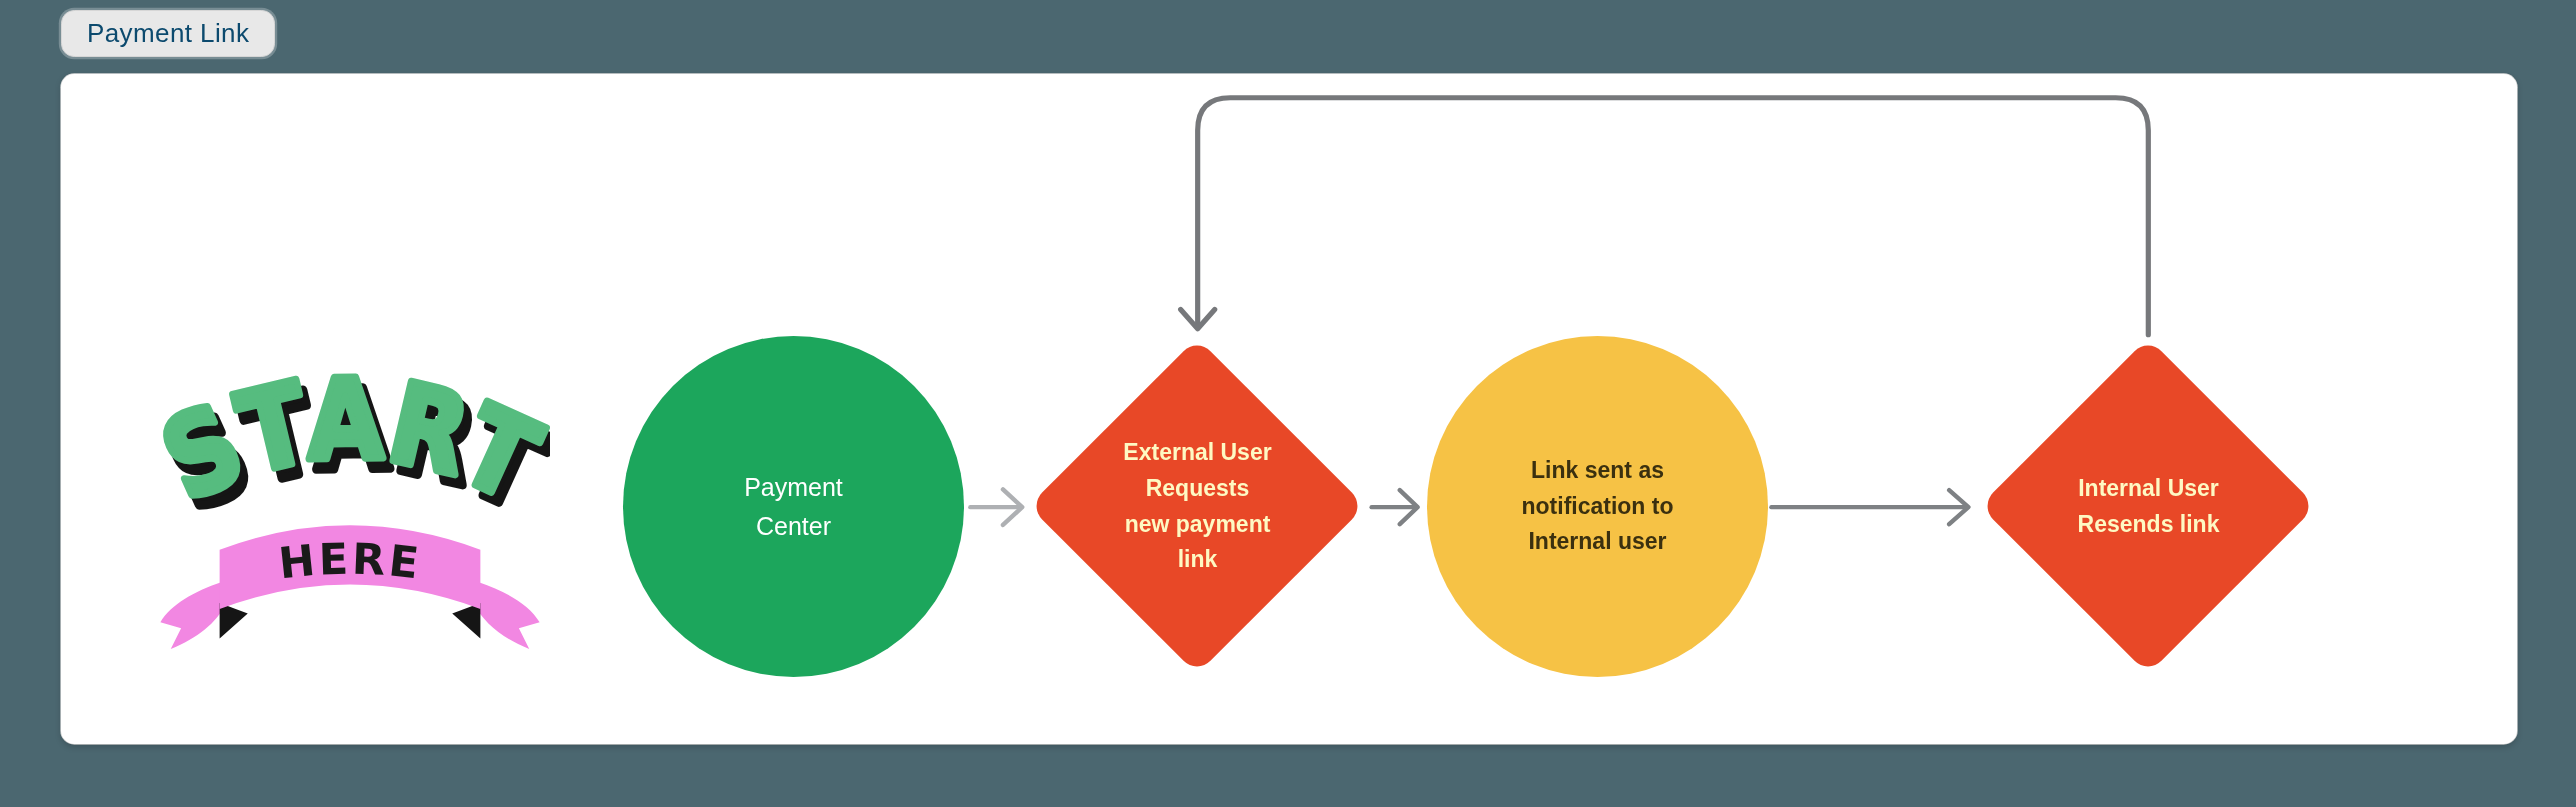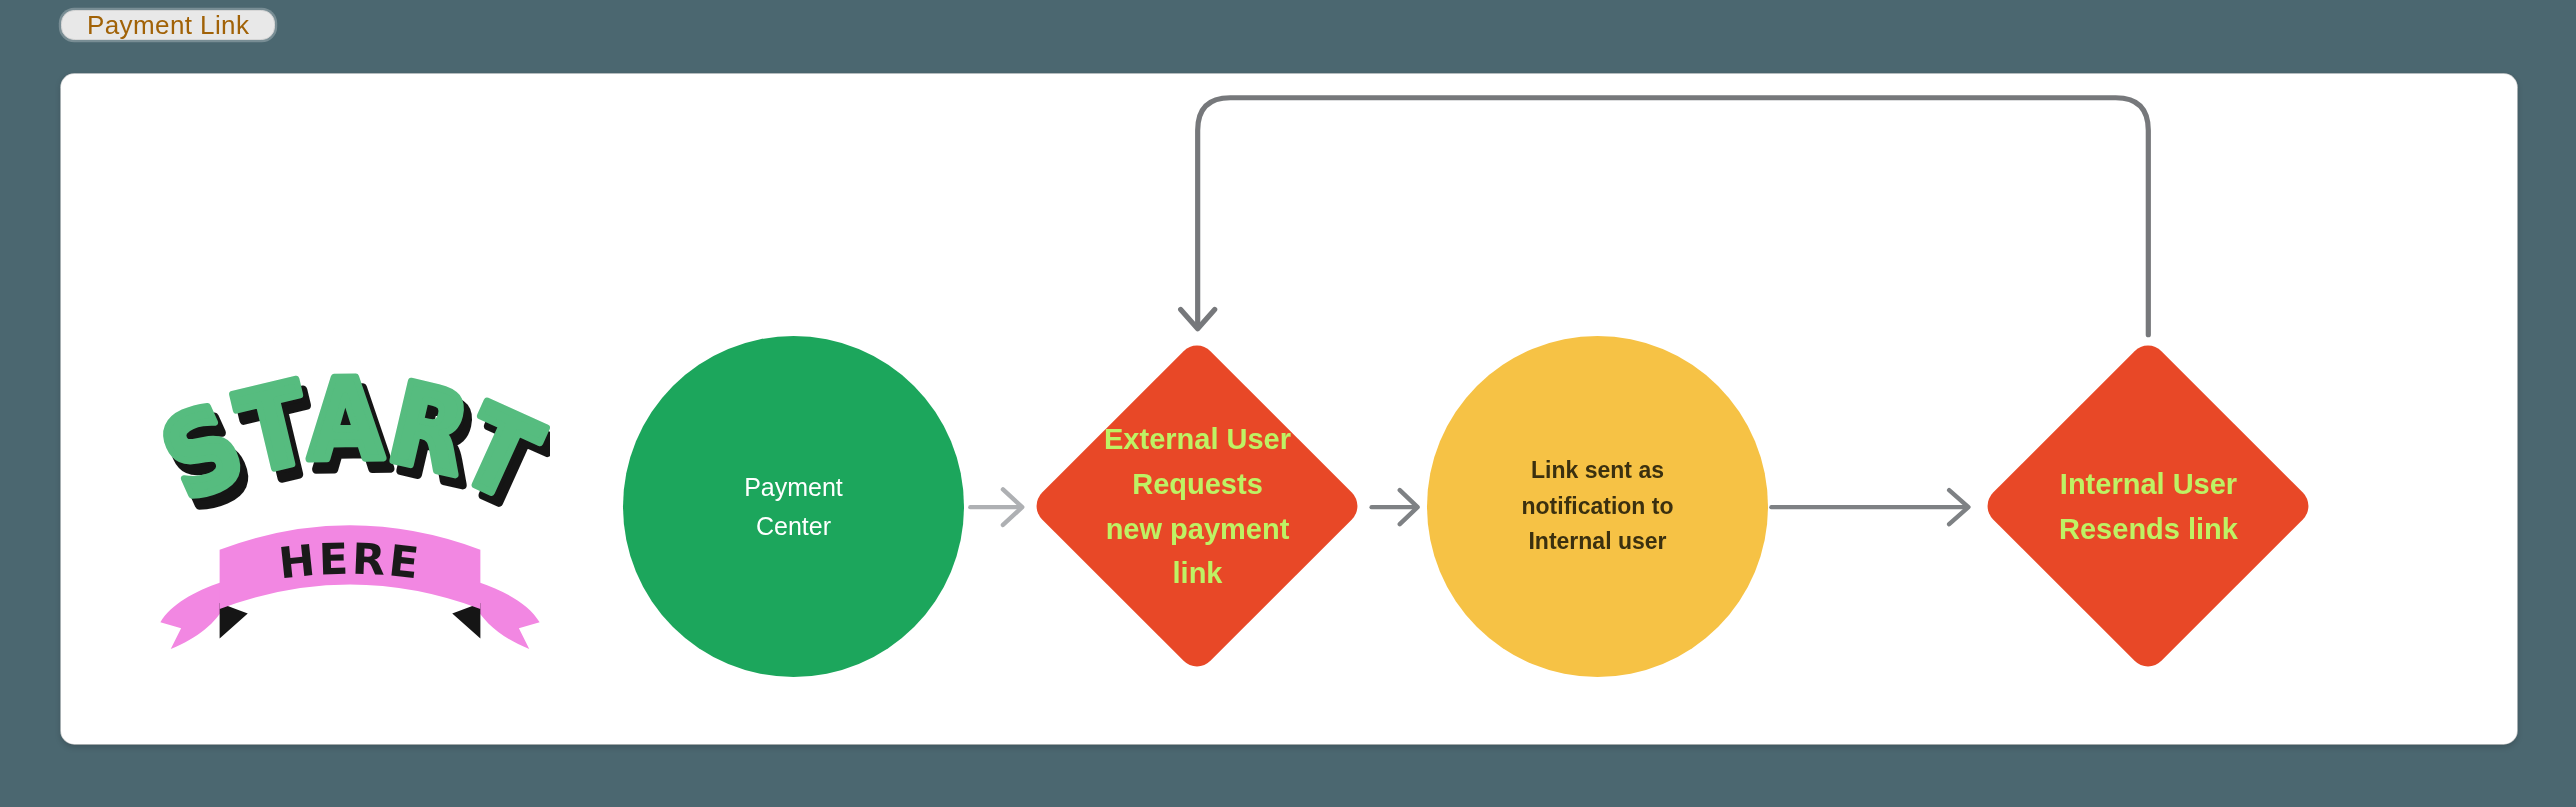--- a/index.html
+++ b/index.html
@@ -1,46 +1,46 @@
 <!DOCTYPE html>
 <html style="font-size:12px"><head>
 <meta charset="utf-8">
 <style>
   html,body{margin:0;padding:0;background:#4B6770;}
   .stage{
     position:relative;width:2576px;height:807px;overflow:hidden;
     background:#4B6770;font-family:"Liberation Sans",sans-serif;
   }
   .section-pill{
-    position:absolute;left:61px;top:10.4px;height:30px;
+    position:absolute;left:61px;top:10.4px;height:47px;
     display:flex;align-items:center;padding:0 25px;
     background:#E8E8E8;border:1.5px solid #D6D6D6;border-radius:13.3px;
     box-shadow:0 0 0 2.2px rgba(255,255,255,.25);
-    font-size:26px;color:#a16207;letter-spacing:0.4px;box-sizing:border-box;
+    font-size:26px;color:#0c4a6e;letter-spacing:0.4px;box-sizing:border-box;
   }
   .canvas{
     position:absolute;left:61px;top:74px;width:2456px;height:670px;
     background:#FFFFFF;border-radius:13.3px;
     box-shadow:0 2.2px 6px rgba(0,0,0,.18),0 0 0 0.7px #E3E3E3;
   }
   .node{position:absolute;}
   .circle{width:341px;height:341px;border-radius:50%;}
   .circle.green{background:#1CA65C;}
   .circle.yellow{background:#F6C245;}
   .diamond{
     width:238px;height:238px;border-radius:19px;background:#E84827;
     transform:rotate(45deg);
   }
   .node-label{
     position:absolute;width:341px;height:341px;
     display:flex;align-items:center;justify-content:center;
     text-align:center;white-space:pre-line;pointer-events:none;
   }
   .label-light{color:#FFFFFF;font-size:25px;font-weight:500;line-height:1.55;}
-  .label-bold-white{color:#bef264;font-size:29px;font-weight:700;line-height:1.55;}
+  .label-bold-white{color:#fef9c3;font-size:23px;font-weight:700;line-height:1.55;}
   .label-bold-dark{color:#3B300F;font-size:23px;font-weight:700;line-height:1.55;}
   svg.connectors{position:absolute;left:0;top:0;pointer-events:none;}
   svg.connectors *{pointer-events:auto;}
   .sticker-svg{position:absolute;left:150px;top:363px;}
 </style>
 </head>
 <body>
 
 <div class="stage">
 

